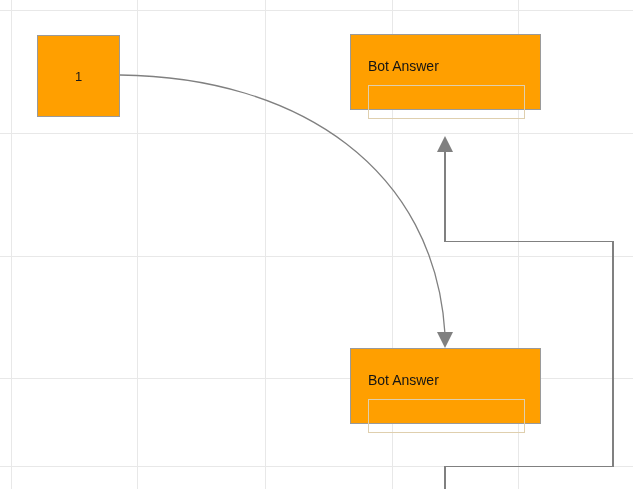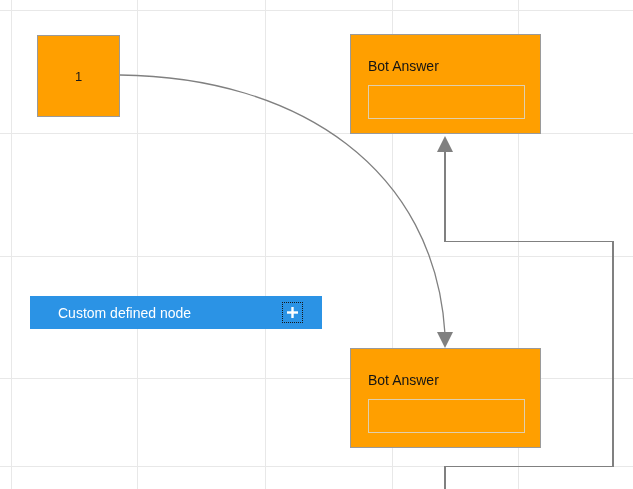--- a/index.html
+++ b/index.html
@@ -40,21 +40,21 @@
     align-items: center;
     justify-content: center;
   }
   .node-1-label {
     font-size: 13px;
     color: #1a1a1a;
     line-height: 1;
   }
   .node-bot {
     width: 191px;
-    height: 100px;
+    height: 76px;
     padding: 4px;
     text-align: center;
   }
   .node-bot-top { left: 350px; top: 34px; }
   .node-bot-bottom { left: 350px; top: 348px; }
   .node-bot-title {
     position: absolute;
     left: 17px;
     top: 24px;
     font-size: 14px;
@@ -141,23 +141,14 @@
       <path d="M120,75 C 300,77 435,170 445,334" fill="none" stroke="#808080" stroke-width="1.3"></path>
       <polygon points="437,332 453,332 445,348" fill="#808080"></polygon>
     </g>
 
     <g>
       <path d="M445,489 L445,466.5 L613,466.5 L613,241.5 L445,241.5 L445,150" fill="none" stroke="#808080" stroke-width="1.6" shape-rendering="crispEdges"></path>
       <polygon points="437,152 453,152 445,136" fill="#808080"></polygon>
     </g>
   </svg>
 
-  <div class="palette-bar">
-    <span class="palette-label">Custom defined node</span>
-    <span class="palette-add">
-      <svg width="13" height="13" viewBox="0 0 13 13">
-        <rect x="5.3" y="1" width="2.4" height="11" fill="#ffffff"></rect>
-        <rect x="1" y="5.3" width="11" height="2.4" fill="#ffffff"></rect>
-      </svg>
-    </span>
-  </div>
 
 </div>
 
 </body></html>

